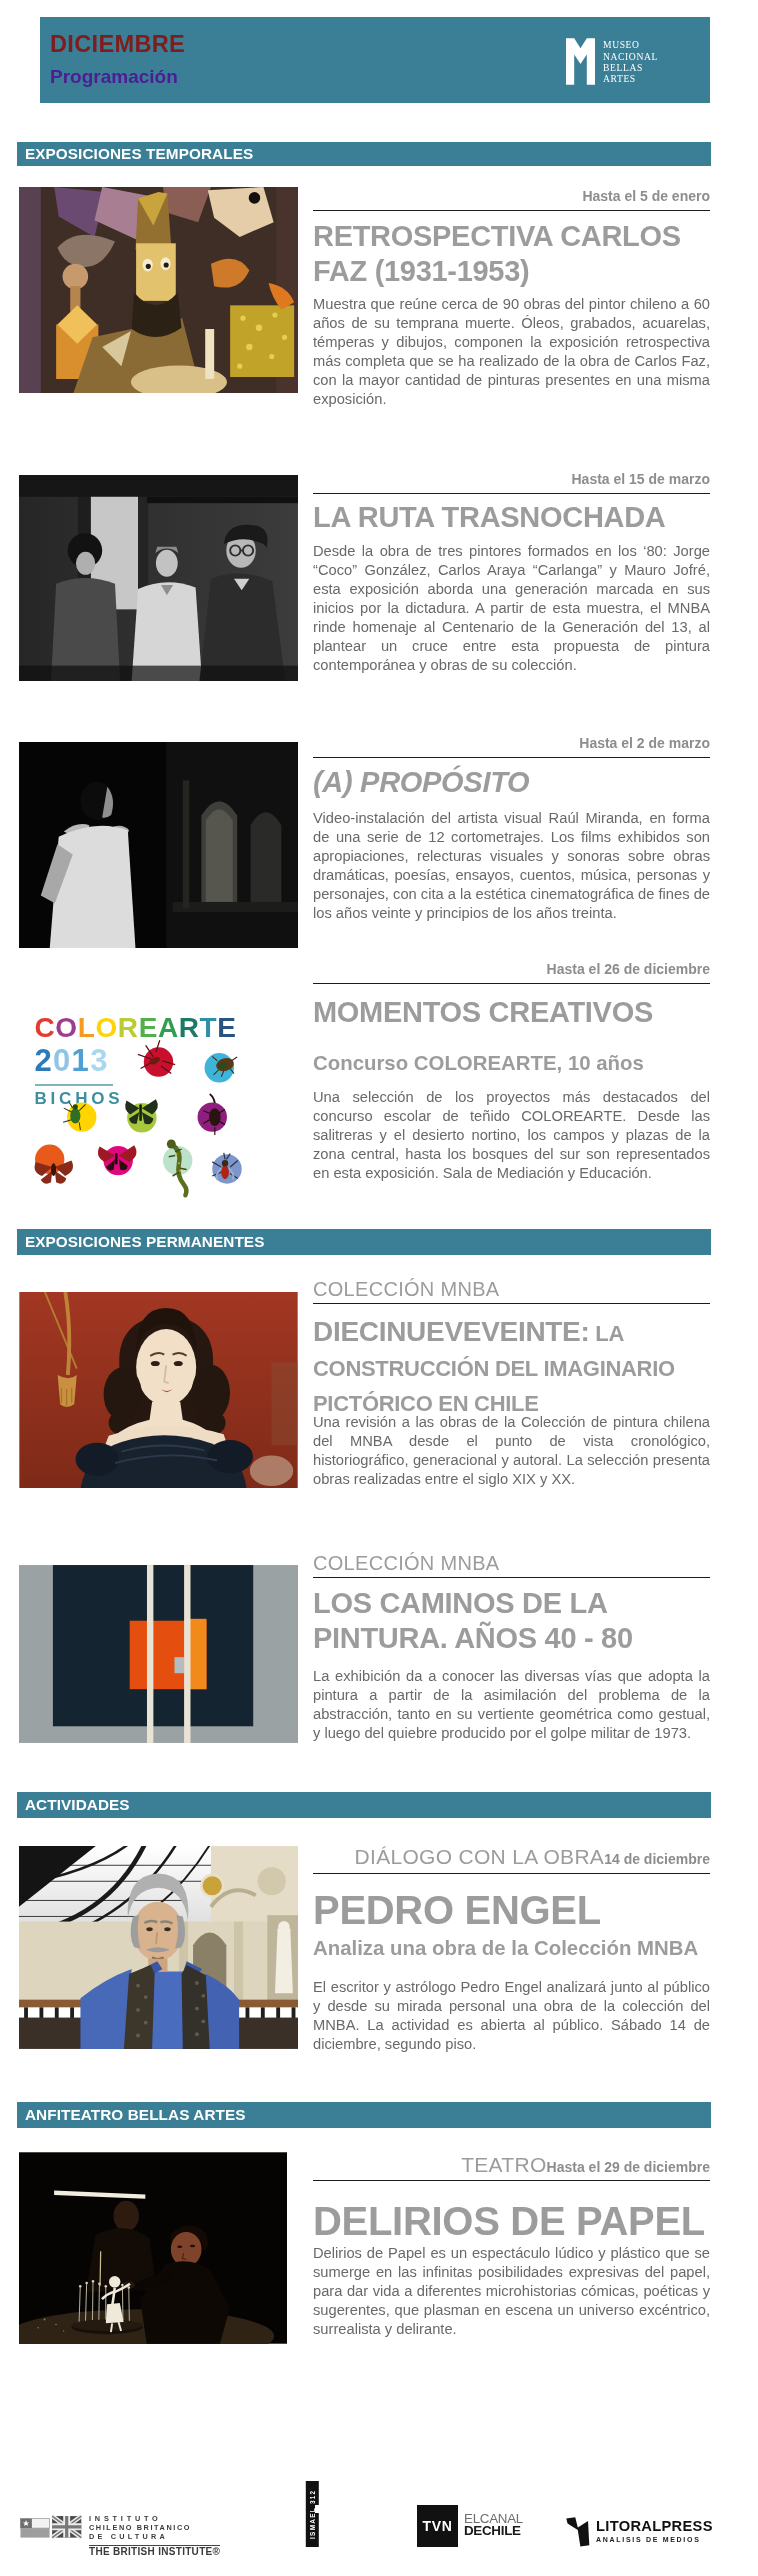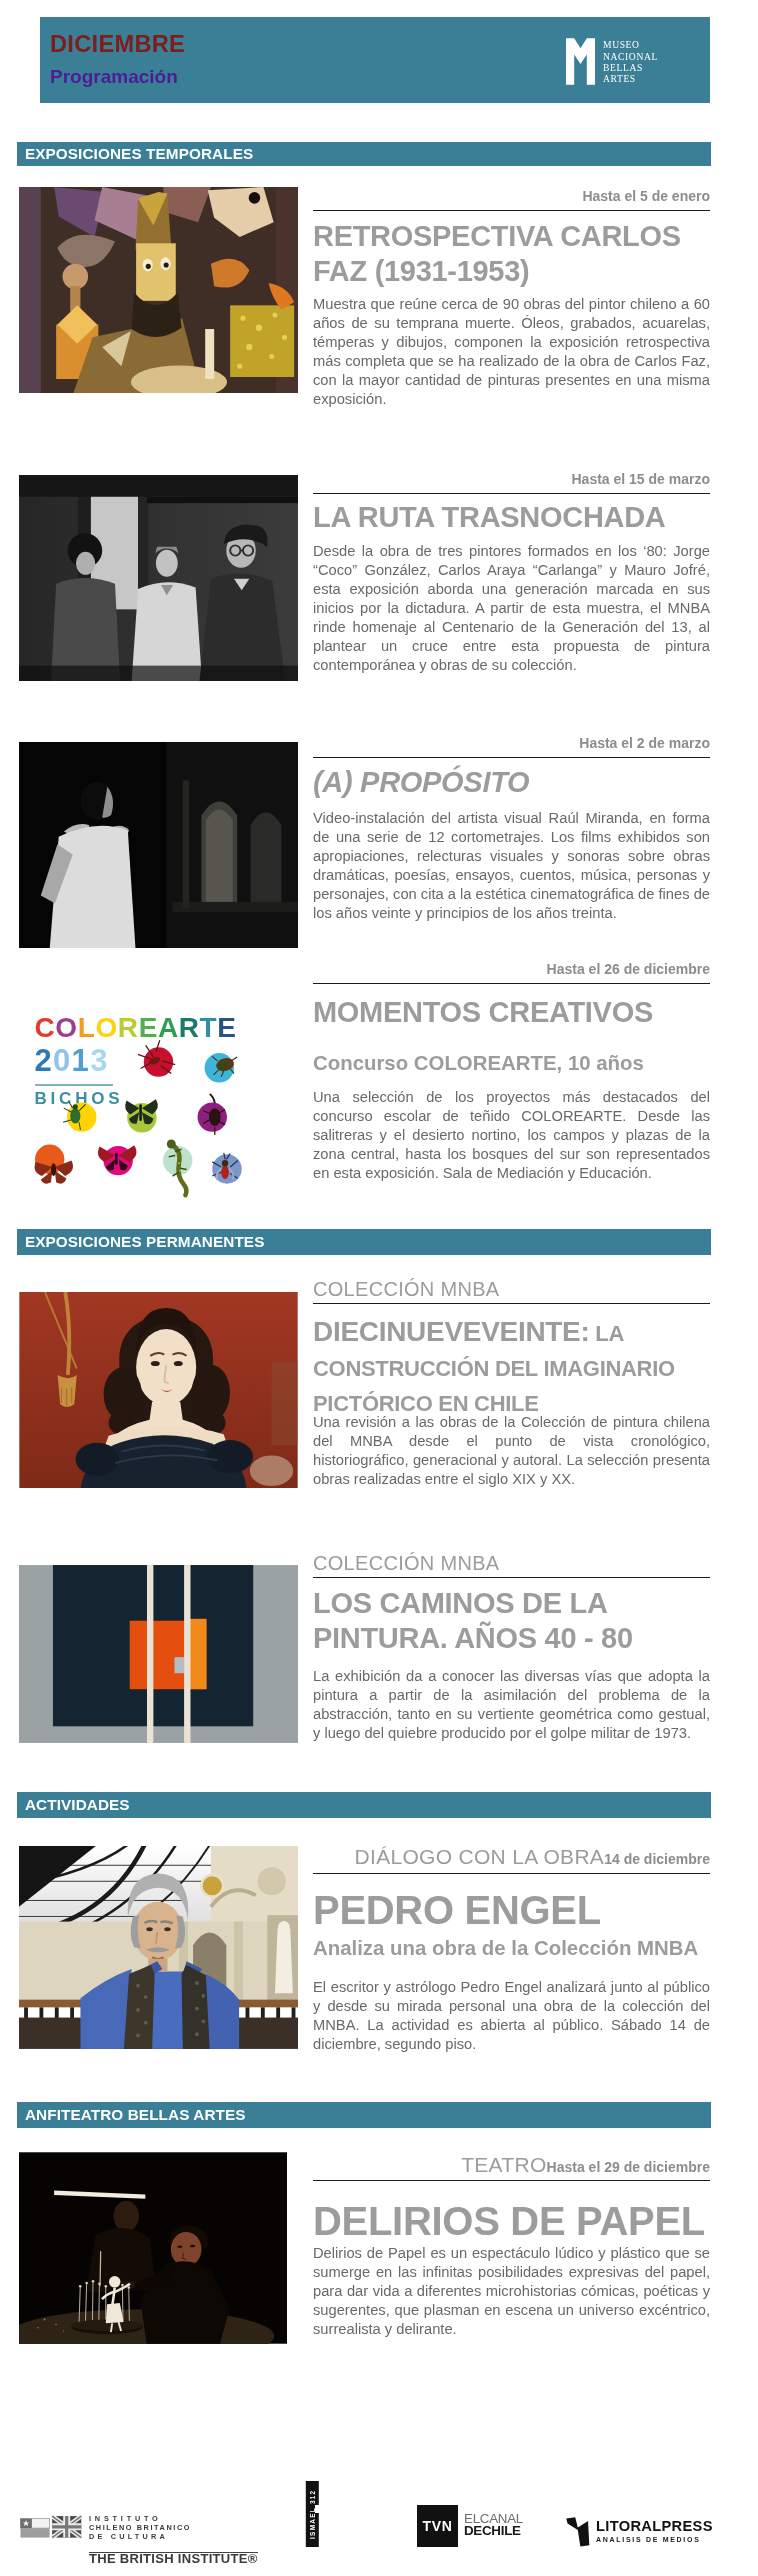--- a/index.html
+++ b/index.html
@@ -21,21 +21,21 @@
   .logo-lines{font-family:"Liberation Serif",serif;color:#fff;font-size:9.6px;line-height:11.2px;letter-spacing:0.6px;}
   .img{display:block;}
   
   .ca-wrap{background:#fff;margin-top:7px;}
   .ca-logo span{font-weight:bold;font-size:28px;letter-spacing:0.6px;}
   .ca-year span{font-weight:bold;font-size:31px;letter-spacing:1.3px;}
   .ca-div{height:1.9px;background:#7FB3BF;}
   .ca-tag{font-weight:bold;font-size:17px;letter-spacing:3.8px;color:#3D8FA0;}
   
   .brit-txt{font-size:7.3px;font-weight:bold;color:#3A3A3A;letter-spacing:1.6px;line-height:9px;white-space:nowrap;}
-  .brit-txt .l4{border-top:1.3px solid #444;margin-top:11px;padding-top:1.3px;letter-spacing:0.3px;font-size:13px;}
+  .brit-txt .l4{border-top:1.3px solid #444;margin-top:4px;padding-top:1.3px;letter-spacing:0.3px;font-size:10px;}
   .ismael{background:#111;color:#fff;writing-mode:vertical-rl;transform:rotate(180deg);font-size:6.4px;letter-spacing:1.3px;font-weight:bold;display:flex;align-items:center;justify-content:center;}
   .tvn-box{background:#111;color:#fff;display:flex;align-items:center;justify-content:center;font-weight:bold;font-size:14px;letter-spacing:0.6px;}
   .tvn-tag{font-size:13.4px;line-height:12.8px;letter-spacing:-0.3px;}
   .tvn-tag .t1{color:#6E6E6E;font-weight:400;}
   .tvn-tag .t2{color:#1A1A1A;font-weight:bold;}
   .lit-name{font-size:14.7px;font-weight:bold;color:#111;letter-spacing:0.3px;}
   .lit-tag{font-size:7px;letter-spacing:1.7px;color:#222;font-weight:bold;margin-top:1.9px;}
 </style>
 </head>
 <body>

